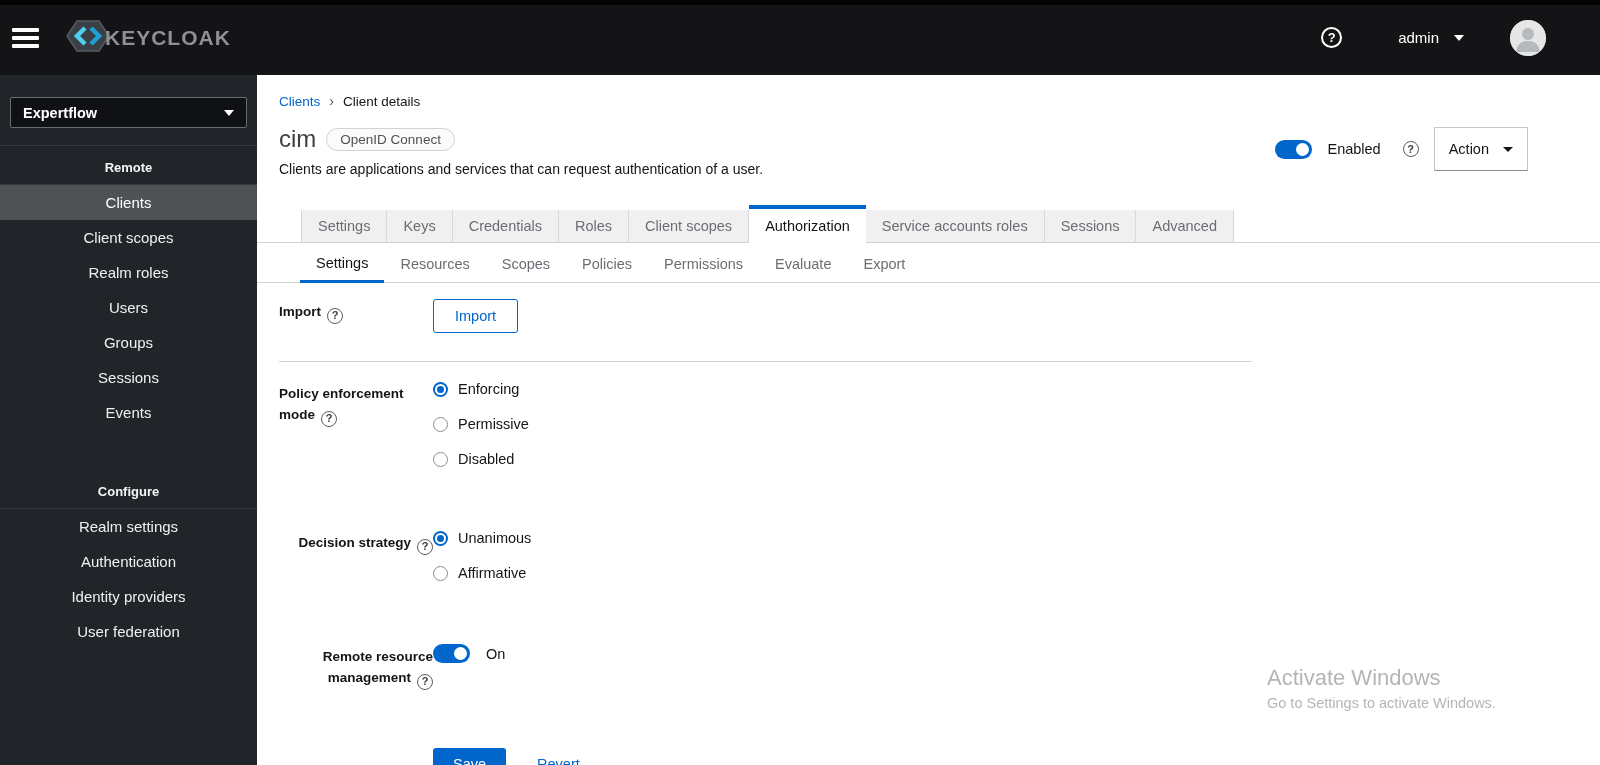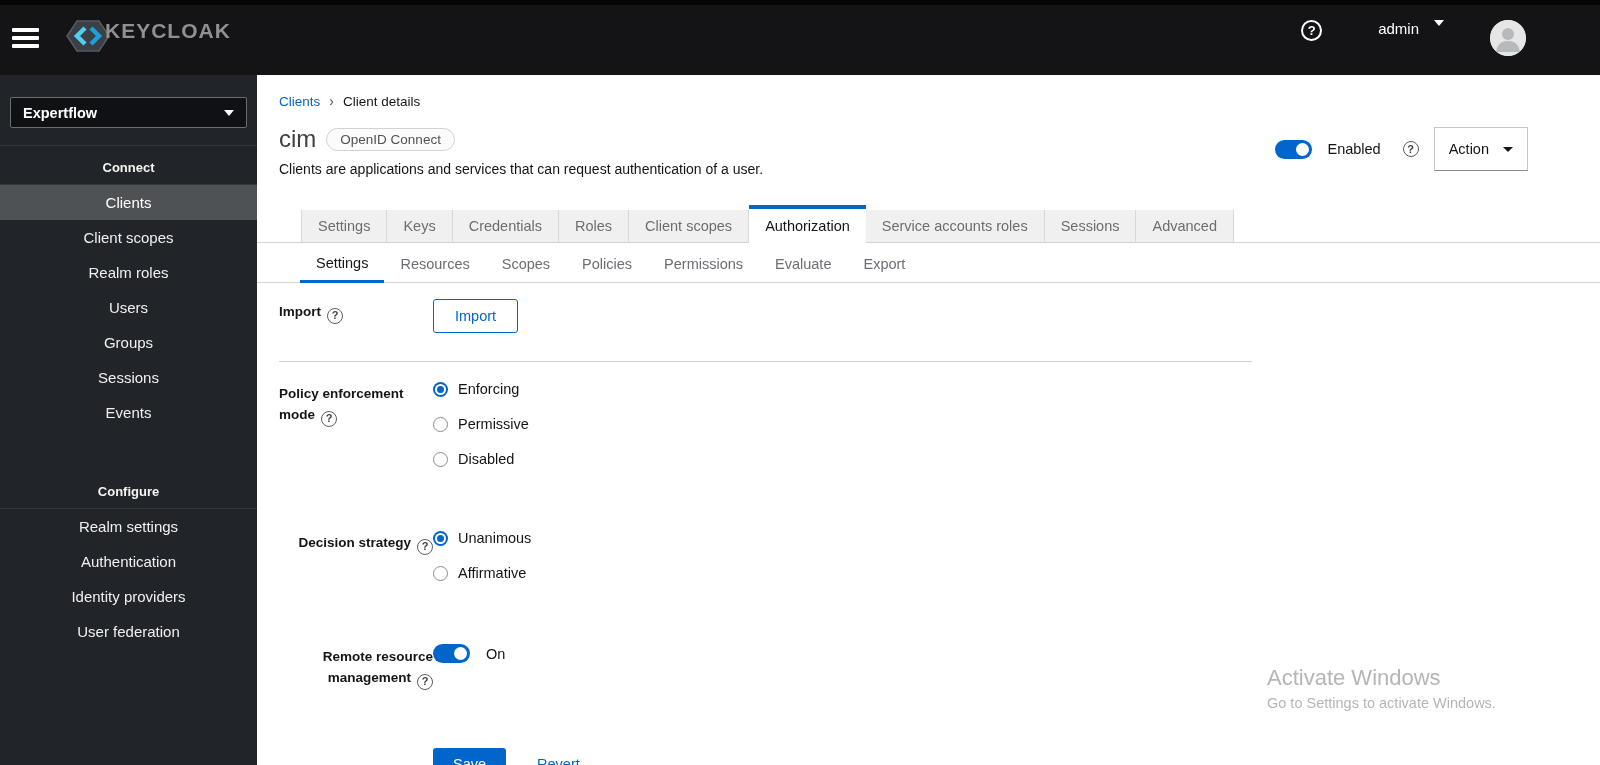--- a/index.html
+++ b/index.html
@@ -5,23 +5,23 @@
   * { margin:0; padding:0; box-sizing:border-box; }
   html,body { width:1600px; height:765px; overflow:hidden;
     font-family:"Liberation Sans", sans-serif; background:#fff; }
 
   
   .topbar { position:absolute; top:0; left:0; width:1600px; height:75px;
     background:#141417; display:flex; align-items:center; z-index:5; }
   .topbar-strip { position:absolute; top:0; left:0; width:1600px; height:5px; background:#050506; }
   .hamburger { margin-left:12px; width:27px; cursor:pointer; }
   .hamburger span { display:block; height:4px; background:#fff; border-radius:1px; margin:4px 0; }
-  .logo { display:flex; margin-left:26px; }
+  .logo { display:flex; align-items:center; margin-left:26px; }
   .brand-text { font-size:21px; font-weight:bold; color:#8f9092; letter-spacing:1px; margin-left:-6px; }
-  .topbar-right { margin-left:auto; display:flex; padding-right:74px; }
+  .topbar-right { margin-left:auto; display:flex; align-items:center; padding-right:54px; }
   .help-circle-light { width:21px; height:21px; border:2px solid #fff; border-radius:50%;
     color:#fff; font-size:13px; font-weight:bold; display:flex; align-items:center;
     justify-content:center; margin-right:56px; }
   .help-circle-light::before { content:"?"; }
   .username { color:#fff; font-size:15px; }
   .caret-down-white { width:0; height:0; border-left:5px solid transparent;
     border-right:5px solid transparent; border-top:6px solid #fff; margin-left:15px; margin-right:46px; }
   .avatar { width:36px; height:36px; border-radius:50%; overflow:hidden; background:#e6e6e6; }
 
   
@@ -159,21 +159,21 @@
 
 <div class="sidebar">
   <div class="realm-block">
     <div class="realm-select">
       <span class="realm-name">Expertflow</span>
       <span class="caret"></span>
     </div>
   </div>
 
   <div class="nav-section">
-    <div class="nav-section-title">Connect</div>
+    <div class="nav-section-title">Remote</div>
     <div class="nav-item active">Clients</div>
     <div class="nav-item">Client scopes</div>
     <div class="nav-item">Realm roles</div>
     <div class="nav-item">Users</div>
     <div class="nav-item">Groups</div>
     <div class="nav-item">Sessions</div>
     <div class="nav-item">Events</div>
   </div>
 
   <div class="nav-gap"></div>

